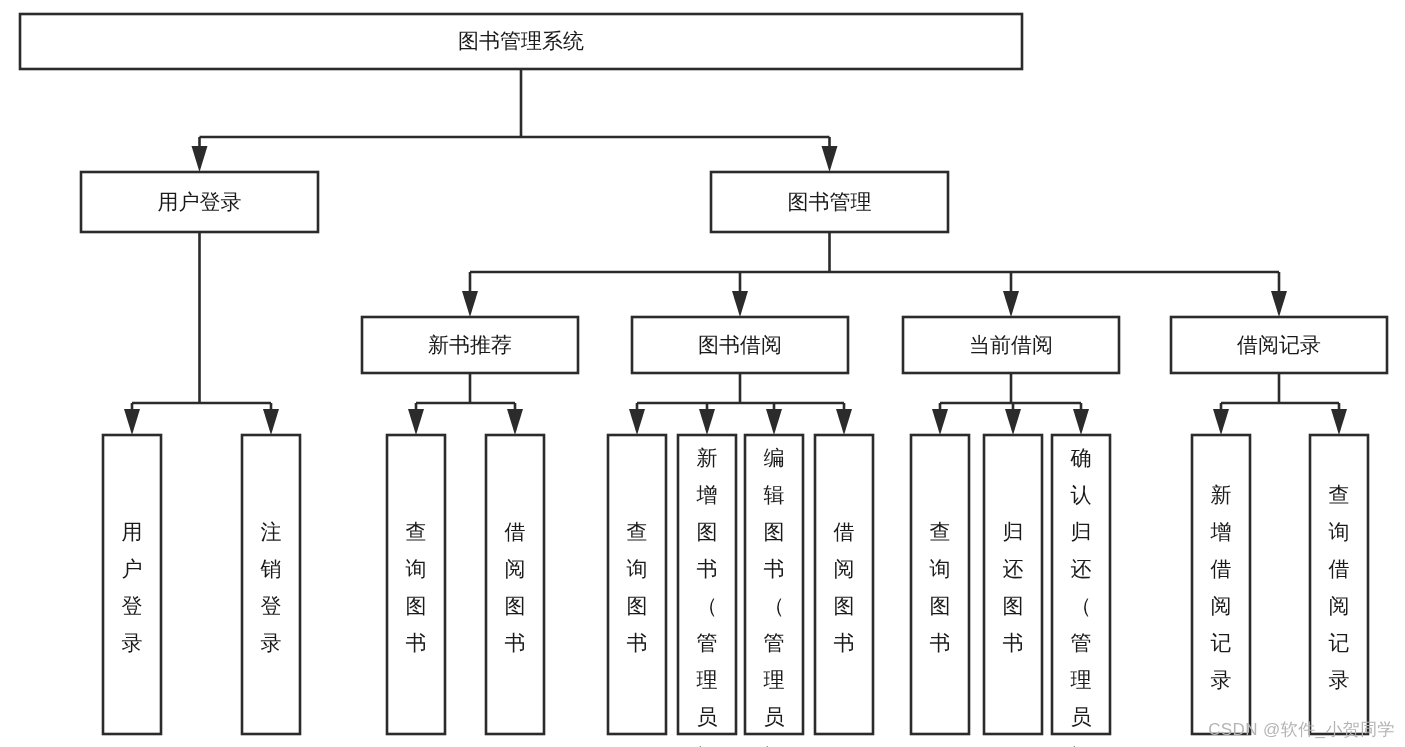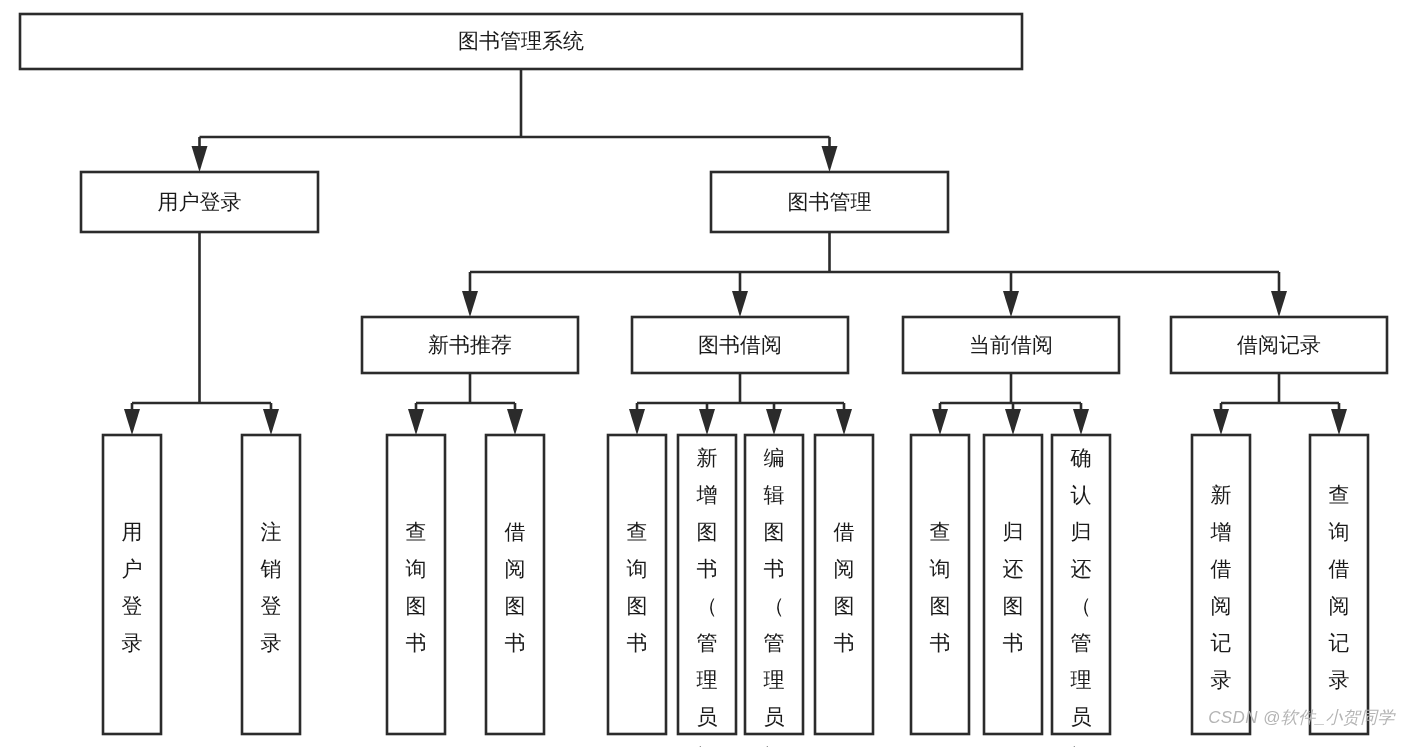--- a/index.html
+++ b/index.html
@@ -52,28 +52,27 @@
   }
   .node-label-vertical {
     fill: #1a1a1a;
     font-family: "Liberation Sans", "DejaVu Sans", sans-serif;
     font-size: 21px;
     text-anchor: middle;
   }
   .watermark-text {
     position: absolute;
     right: 10px;
-    bottom: 18px;
+    bottom: 6px;
     font-family: "Liberation Sans", "DejaVu Sans", sans-serif;
     font-size: 17px;
     color: #b4b4b4;
     white-space: nowrap;
     letter-spacing: 0.4px;
     user-select: none;
-    font-style: italic;
   }
 </style>
 </head>
 <body>
 
 <div id="diagram-root">
   <svg id="diagram-svg" viewBox="0 0 1405 747" xmlns="http://www.w3.org/2000/svg">
     <g id="edges-layer">
         <g>
           <line class="connector" x1="521" y1="69" x2="521" y2="137"></line>

